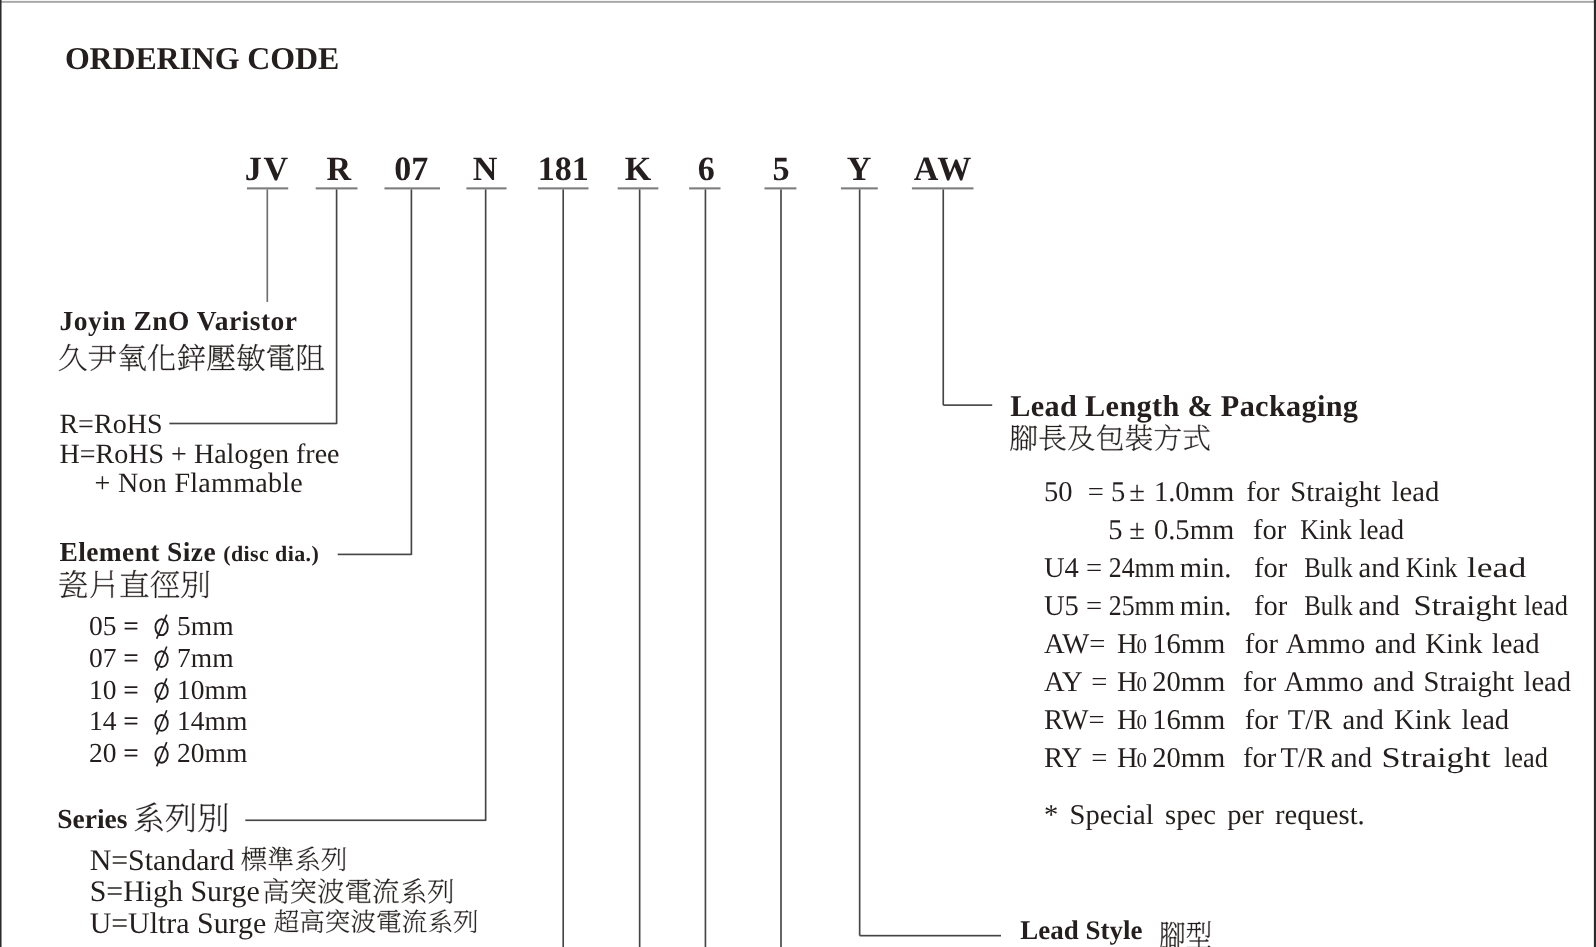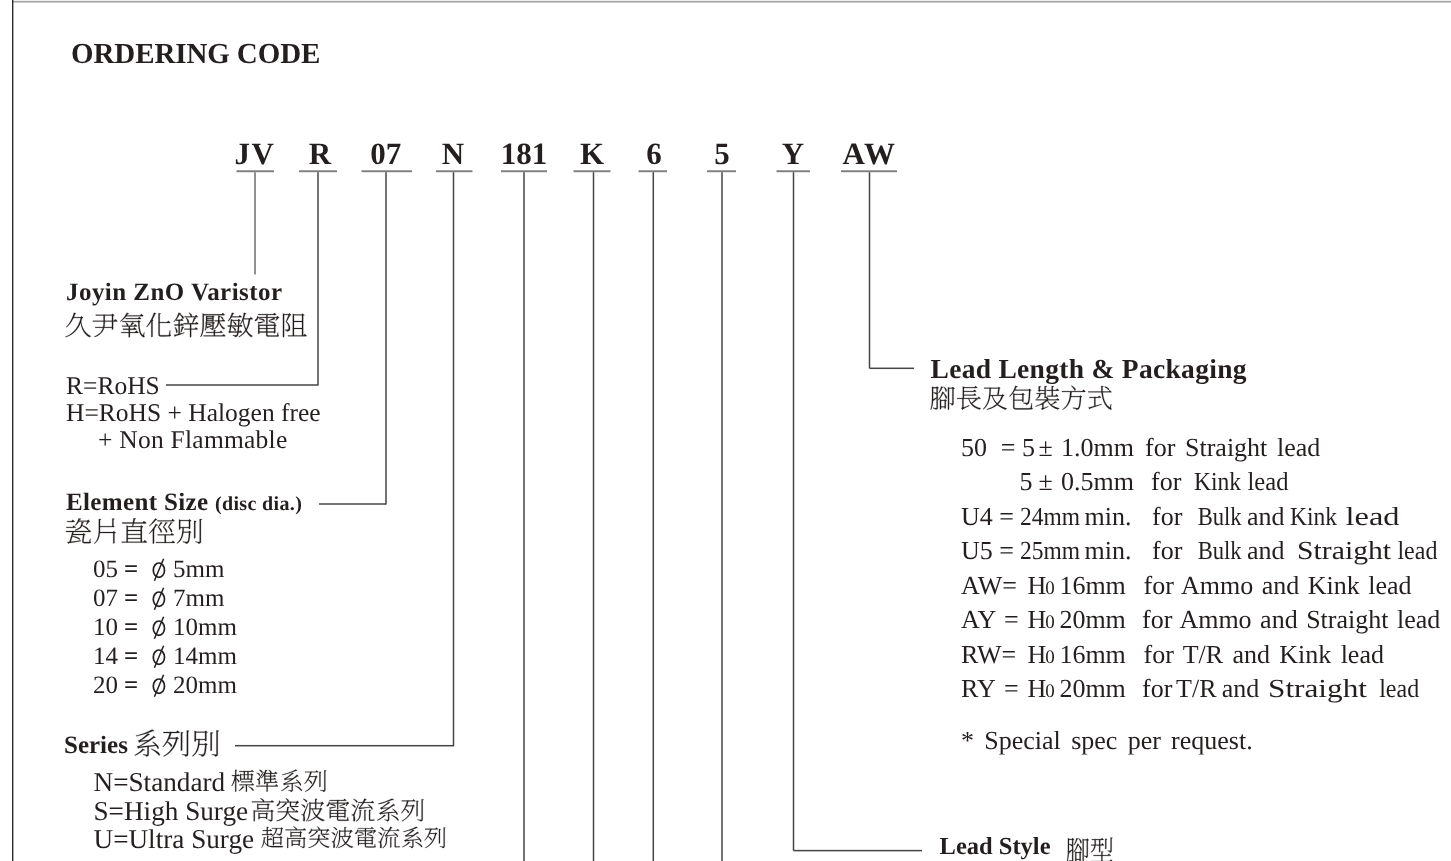--- a/index.html
+++ b/index.html
@@ -1,15 +1,15 @@
 <!DOCTYPE html>
 <html><head><meta charset="utf-8"><title>Ordering Code</title><style>
 html,body{margin:0;padding:0;background:#fff;}
 svg{display:block;}
-#wrap{transform:translateZ(0);will-change:transform;padding-left:12px;}
+#wrap{transform:translateZ(0);will-change:transform;}
 text{font-family:"Liberation Serif",serif;fill:#241f1e;text-rendering:geometricPrecision;}
 </style></head><body>
 <div id="wrap">
 <svg width="1451" height="861" viewBox="0 0 1451 861">
 <defs>
 <path id="c4E45" d="M431 808Q428 800 419 794Q410 788 393 789Q359 682 310 588Q262 495 202 420Q143 344 75 290L61 302Q122 361 177 442Q232 524 276 624Q321 723 350 834ZM615 521Q624 443 646 366Q667 289 707 217Q747 145 812 82Q878 18 975 -34L972 -45Q954 -46 942 -50Q929 -55 922 -74Q831 -20 771 49Q711 118 675 196Q639 273 621 354Q603 436 595 517ZM598 667 633 700 693 642Q687 636 678 634Q668 633 651 631Q622 515 576 410Q530 304 460 213Q390 122 289 49Q188 -24 48 -75L38 -58Q207 13 322 121Q436 229 506 368Q575 506 608 667ZM632 667V637H307L315 667Z"></path>
 <path id="c5217" d="M52 756H493L533 806Q533 806 540 800Q548 794 560 784Q572 774 585 763Q598 752 609 742Q605 726 583 726H60ZM241 562H507V532H231ZM274 756H335Q312 660 271 568Q230 476 173 394Q116 312 45 247L33 260Q92 327 140 409Q189 491 224 580Q258 669 274 756ZM183 431Q234 412 267 390Q300 368 318 347Q336 326 342 308Q347 290 344 278Q340 266 330 262Q320 259 306 267Q297 292 275 320Q253 349 226 376Q198 403 172 421ZM649 747 726 738Q724 728 717 722Q710 715 694 712V144Q694 140 688 136Q683 131 675 128Q667 124 658 124H649ZM851 809 932 799Q930 789 922 782Q913 774 895 772V8Q895 -13 890 -30Q884 -47 865 -58Q846 -69 805 -74Q802 -63 797 -54Q792 -45 781 -39Q769 -32 746 -28Q724 -23 689 -19V-2Q689 -2 706 -4Q724 -5 748 -6Q773 -8 794 -10Q816 -11 825 -11Q840 -11 846 -6Q851 0 851 13ZM493 562H483L516 596L577 539Q571 533 562 530Q554 528 537 526Q512 433 474 344Q435 256 380 178Q324 100 248 36Q171 -29 69 -76L58 -60Q180 4 266 100Q353 196 408 314Q464 432 493 562Z"></path>
 <path id="c5225" d="M141 770H487V741H141ZM245 354H493V324H245ZM141 520H492V491H141ZM115 770V797L171 770H160V449Q160 447 155 442Q150 438 142 435Q133 432 121 432H115ZM472 770H463L491 801L556 752Q552 747 541 742Q530 736 516 734V469Q516 466 510 462Q503 458 494 454Q486 451 478 451H472ZM475 354H464L493 386L556 334Q546 324 517 320Q513 221 504 147Q494 73 480 26Q465 -22 446 -40Q430 -56 406 -64Q382 -72 357 -72Q357 -62 354 -53Q351 -44 341 -38Q331 -32 306 -27Q282 -22 257 -19L258 0Q277 -2 302 -4Q328 -7 350 -8Q372 -10 382 -10Q407 -10 419 1Q439 20 454 112Q468 205 475 354ZM244 513H288Q285 428 277 348Q269 267 247 192Q225 118 178 52Q131 -15 50 -72L36 -58Q107 4 148 72Q189 140 208 212Q228 285 235 361Q242 437 244 513ZM658 746 739 736Q737 726 729 718Q721 711 702 709V138Q702 134 697 130Q692 125 684 122Q676 118 667 118H658ZM859 814 940 804Q938 794 930 786Q921 779 903 777V8Q903 -13 898 -30Q892 -47 874 -58Q855 -69 815 -74Q812 -63 807 -54Q802 -45 792 -38Q780 -31 758 -26Q737 -22 702 -18V-2Q702 -2 719 -4Q736 -5 760 -6Q783 -8 804 -10Q825 -11 832 -11Q848 -11 854 -6Q859 0 859 13Z"></path>
 <path id="c5305" d="M281 839 359 810Q355 802 346 796Q337 791 321 793Q274 678 206 582Q137 486 59 426L44 438Q90 483 134 546Q178 608 216 683Q254 758 281 839ZM542 531H532L562 564L630 511Q625 505 613 500Q601 495 586 492V242Q586 239 580 235Q573 231 564 228Q556 224 548 224H542ZM195 531V556V558L251 531H239V24Q239 8 246 -2Q253 -12 276 -16Q299 -21 347 -21H588Q679 -21 740 -20Q801 -18 826 -16Q843 -14 848 -9Q854 -4 858 5Q866 24 874 66Q883 108 894 178H907L908 -4Q926 -8 934 -13Q941 -18 941 -26Q941 -38 928 -45Q915 -52 879 -56Q843 -60 773 -61Q703 -62 589 -62H349Q288 -62 254 -55Q221 -48 208 -30Q195 -12 195 21ZM219 308H565V279H219ZM219 531H565V501H219ZM800 693H789L820 727L885 673Q880 668 870 664Q861 660 845 658Q842 551 837 466Q832 380 824 318Q816 255 804 216Q793 176 778 159Q761 138 736 128Q710 119 684 120Q684 131 681 140Q678 150 668 157Q658 163 634 168Q609 173 584 177L585 196Q605 194 630 192Q654 189 676 188Q698 186 707 186Q721 186 729 188Q737 191 744 198Q760 214 771 276Q782 339 790 444Q797 550 800 693ZM247 693H838V663H235Z"></path>
 <path id="c5316" d="M396 802Q393 795 384 790Q374 784 357 785Q319 690 270 601Q222 512 166 436Q111 360 52 303L37 314Q88 375 139 458Q190 540 236 636Q281 733 314 833ZM292 556Q286 542 261 538V-53Q261 -55 256 -60Q250 -64 242 -68Q233 -71 224 -71H215V546L239 577ZM841 533Q841 533 848 527Q856 521 868 512Q880 502 893 491Q906 480 917 469Q913 453 891 453H502L494 483H800ZM561 803Q560 793 552 786Q543 779 525 776V38Q525 16 536 6Q548 -3 591 -3H719Q768 -3 802 -2Q835 -1 848 0Q858 2 862 5Q866 8 869 15Q874 28 882 75Q891 122 900 178H914L916 9Q932 5 938 0Q943 -5 943 -13Q943 -26 926 -33Q909 -40 862 -42Q814 -45 721 -45H588Q547 -45 524 -38Q500 -31 490 -15Q481 1 481 29V813Z"></path>

